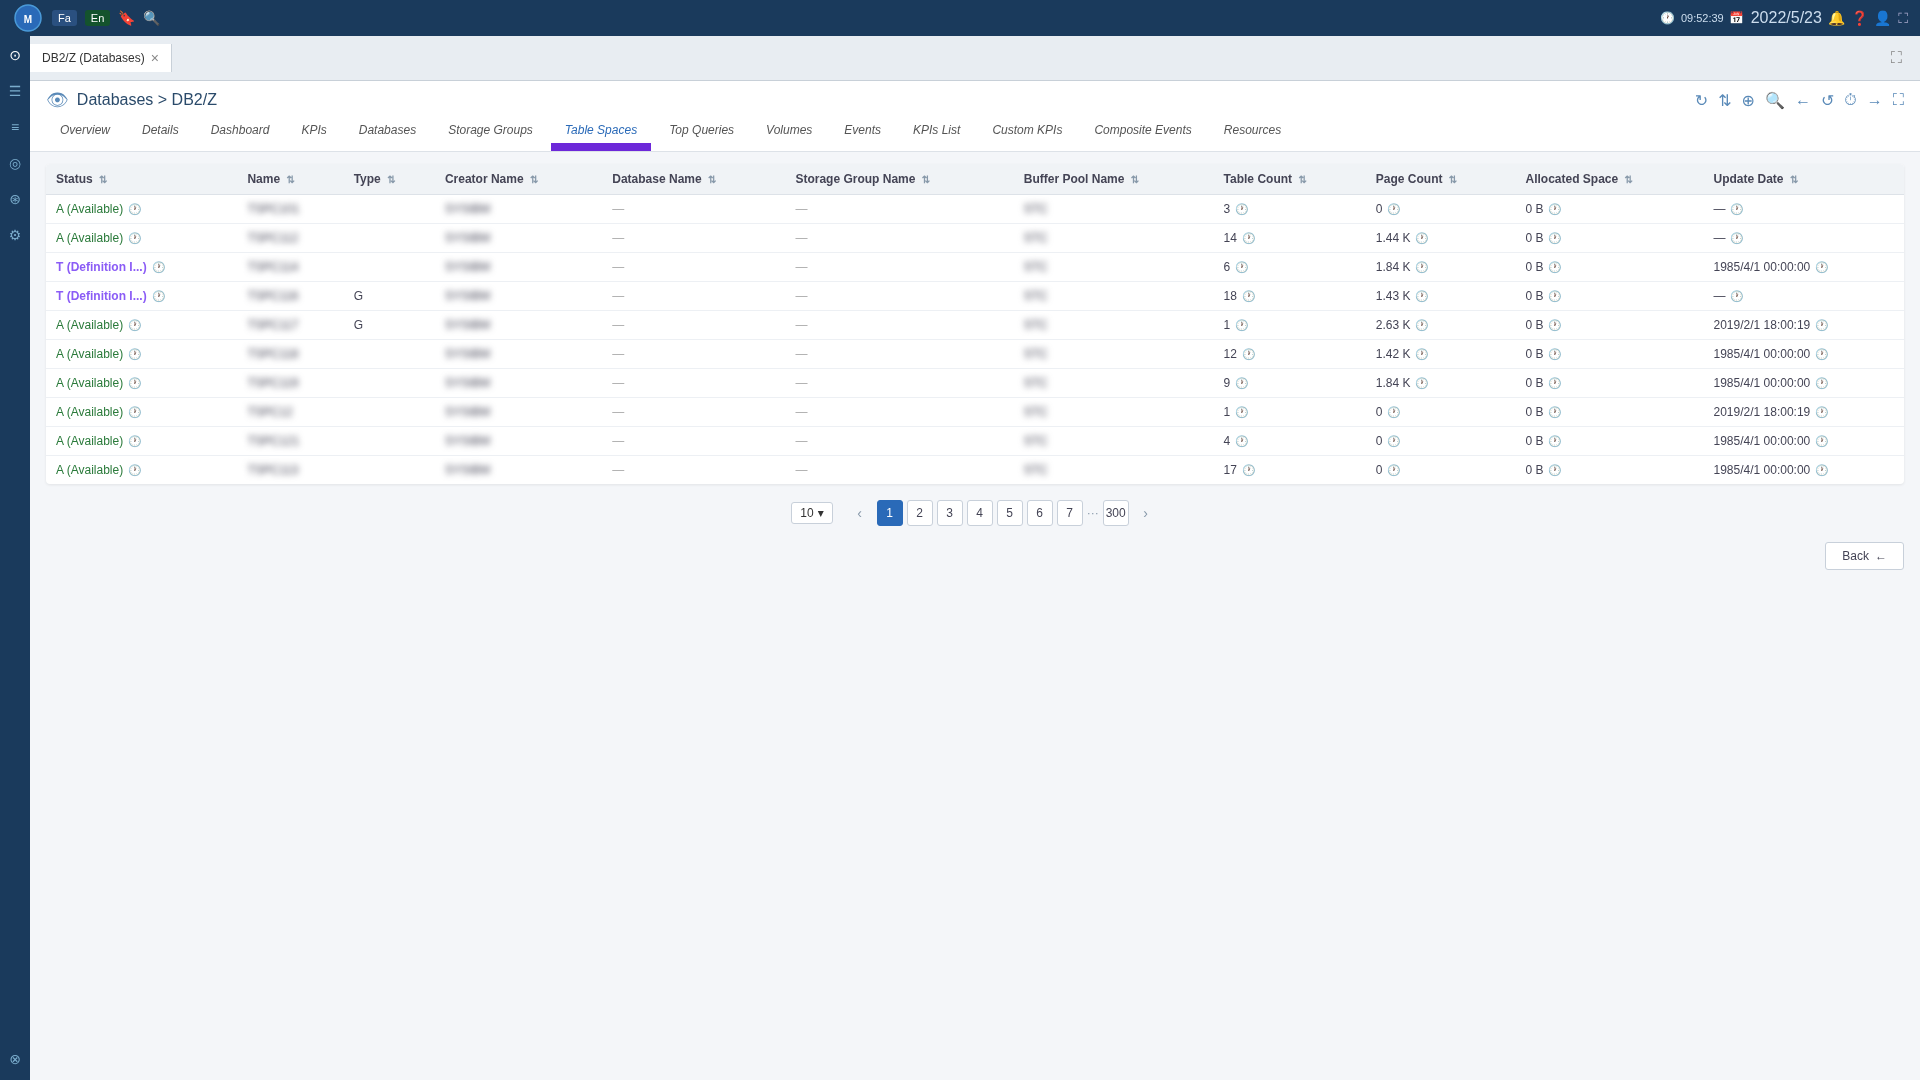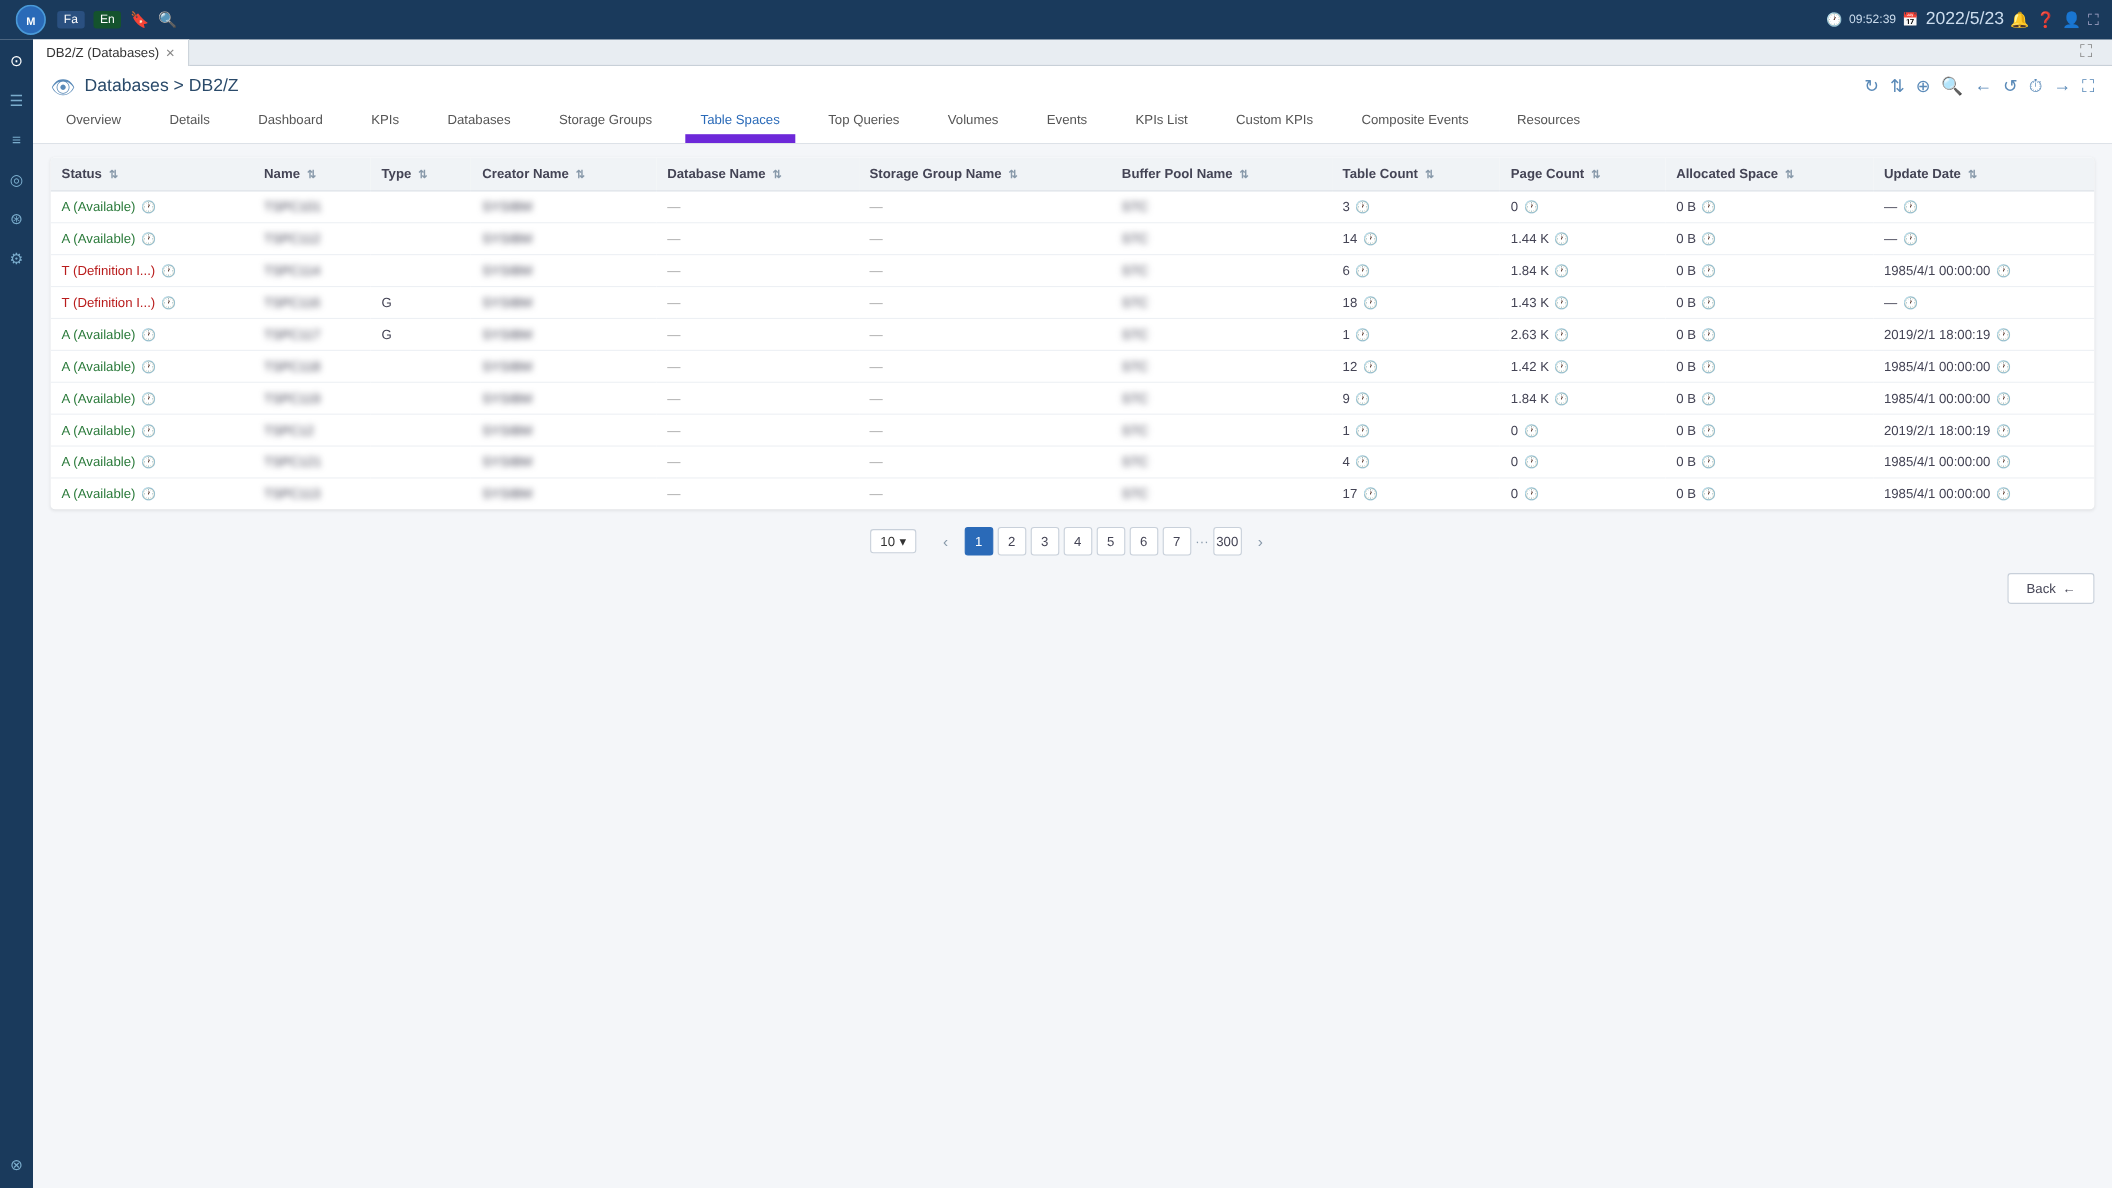--- a/index.html
+++ b/index.html
@@ -48,21 +48,21 @@
     .sidebar-icon.active { color: #fff; }
 
     
     .main { flex: 1; display: flex; flex-direction: column; overflow: hidden; }
 
     
     .window-tabs {
       background: #e8edf2;
       display: flex;
       align-items: center;
-      height: 24px;
+      height: 45px;
       border-bottom: 1px solid #c8d0d8;
     }
     .window-tab {
       display: flex;
       align-items: center;
       gap: 6px;
       padding: 0 12px;
       height: 28px;
       background: #fff;
       border-right: 1px solid #c8d0d8;
@@ -104,22 +104,23 @@
       font-weight: 500;
       color: #2a4a6a;
     }
     .page-title-icon { color: #5a8ab8; font-size: 18px; }
     .header-actions { display: flex; align-items: center; gap: 10px; color: #5a8ab8; }
     .header-actions span { cursor: pointer; font-size: 16px; }
 
     
     .nav-tabs {
       display: flex;
-      gap: 16px;
+      gap: 4px;
       border-bottom: none;
+      font-style: italic;
     }
     .nav-tab {
       padding: 6px 14px;
       font-size: 12px;
       color: #555;
       cursor: pointer;
       border-bottom: 2px solid transparent;
       white-space: nowrap;
     }
     .nav-tab.active {
@@ -154,21 +155,21 @@
     .data-table td {
       padding: 7px 10px;
       font-size: 12px;
       color: #445;
       border-bottom: 1px solid #edf0f4;
       white-space: nowrap;
     }
     .data-table tr:last-child td { border-bottom: none; }
 
     .status-a { color: #2a7a3a; font-weight: 500; }
-    .status-t { color: #b91c1c; font-weight: 400; }
+    .status-t { color: #8b5cf6; font-weight: 700; }
     .clock-icon { color: #8899aa; font-size: 11px; margin-left: 2px; cursor: pointer; }
     .em-dash { color: #aaa; }
 
     
     .pagination-row {
       display: flex;
       align-items: center;
       justify-content: center;
       gap: 4px;
       margin-top: 16px;

